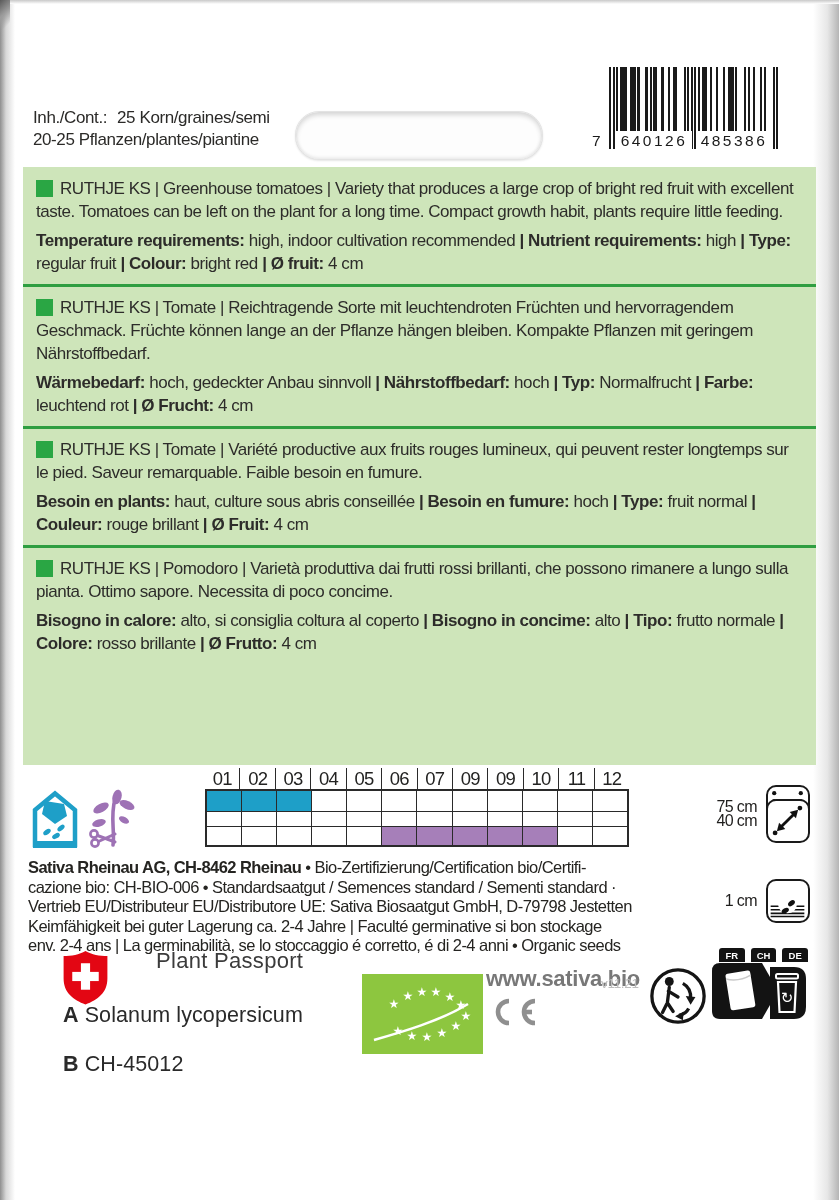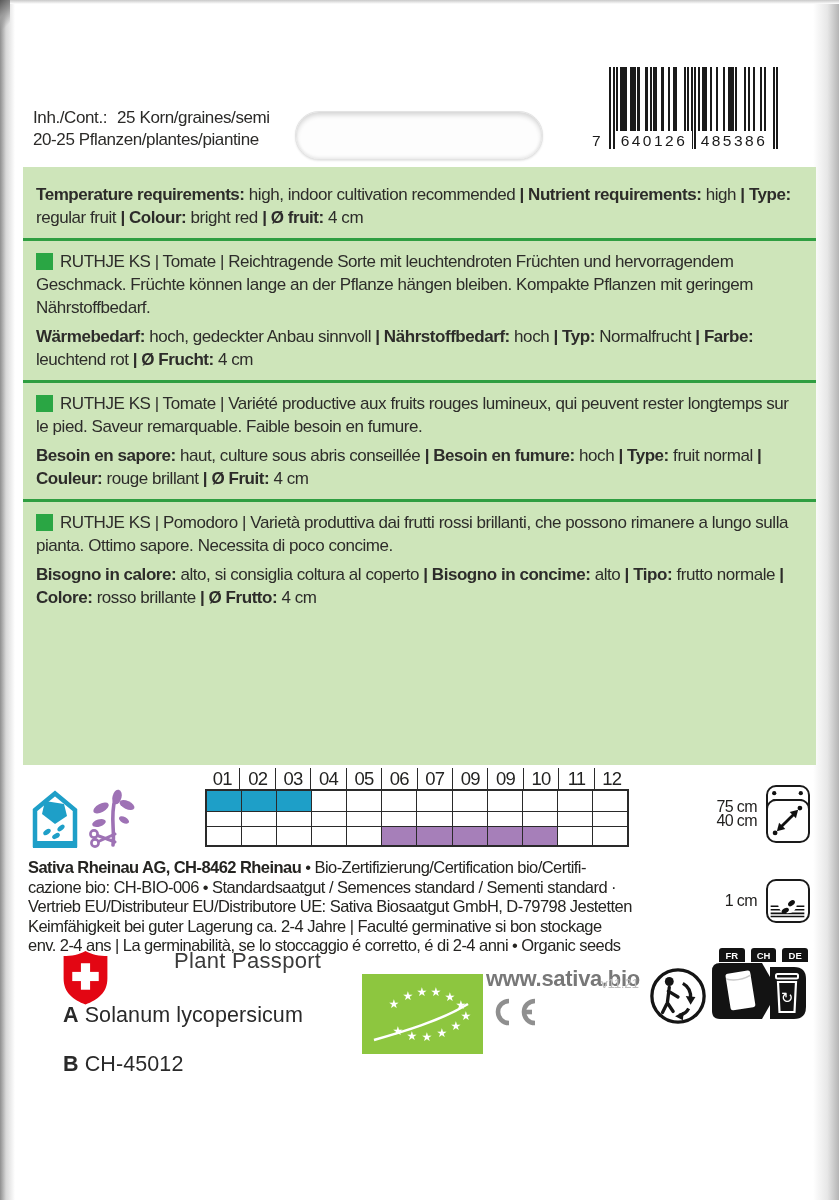--- a/index.html
+++ b/index.html
@@ -66,21 +66,21 @@
   .sp-box{width:44px;height:44px;border:2.5px solid #1a1a1a;border-radius:10px;box-sizing:border-box;
     background:#fff;flex:0 0 auto;}
 
   
   .company{position:absolute;left:28px;top:858px;width:640px;font-size:16.5px;line-height:19.5px;
     letter-spacing:-0.55px;color:#252421;white-space:nowrap;}
   .company strong{font-weight:700;}
 
   
   .swiss{position:absolute;left:62px;top:950px;}
-  .pp-title{position:absolute;left:174px;top:948px;font-size:22px;letter-spacing:0.3px;color:#3b3b3b;}
+  .pp-title{position:absolute;left:156px;top:948px;font-size:22px;letter-spacing:0.3px;color:#3b3b3b;}
   .species{position:absolute;left:63px;font-size:21.5px;letter-spacing:0.1px;color:#2a2a2a;}
   .species strong{font-weight:700;margin-right:6px;}
   .species-a{top:1003px;}
   .species-b{top:1052px;}
 
   
   .eu-logo{position:absolute;left:362px;top:974px;width:121px;height:80px;background:#8dc63f;}
   .website{position:absolute;left:486px;top:966px;font-size:22px;font-weight:700;color:#787878;
     letter-spacing:-0.3px;}
   .ce-mark{position:absolute;left:486px;top:997px;}
@@ -153,31 +153,32 @@
         <div class="bc-bar" style="left: 163.663px; width: 2.07895px; height: 82px;"></div>
         <div class="bc-bar" style="left: 167.221px; width: 2.07895px; height: 82px;"></div>
       </div>
     <div class="bc-num bc-first">7</div>
     <div class="bc-num bc-g1">640126</div>
     <div class="bc-num bc-g2">485386</div>
   </div>
 
   <div class="panel">
     <div class="section">
+      <div><span class="lang-square"></span><span>RUTHJE KS | Greenhouse tomatoes | Variety that produces a large crop of bright red fruit with excellent taste. Tomatoes can be left on the plant for a long time. Compact growth habit, plants require little feeding.</span></div>
       <div class="specs"><strong>Temperature requirements:</strong> high, indoor cultivation recommended <strong>| Nutrient requirements:</strong> high <strong>| Type:</strong> regular fruit <strong>| Colour:</strong> bright red <strong>| Ø fruit:</strong> 4 cm </div>
     </div>
     <hr class="divider">
     <div class="section">
       <div><span class="lang-square"></span><span>RUTHJE KS | Tomate | Reichtragende Sorte mit leuchtendroten Früchten und hervorragendem Geschmack. Früchte können lange an der Pflanze hängen bleiben. Kompakte Pflanzen mit geringem Nährstoffbedarf.</span></div>
       <div class="specs"><strong>Wärmebedarf:</strong> hoch, gedeckter Anbau sinnvoll <strong>| Nährstoffbedarf:</strong> hoch <strong>| Typ:</strong> Normalfrucht <strong>| Farbe:</strong> leuchtend rot <strong>| Ø Frucht:</strong> 4 cm </div>
     </div>
     <hr class="divider">
     <div class="section">
       <div><span class="lang-square"></span><span>RUTHJE KS | Tomate | Variété productive aux fruits rouges lumineux, qui peuvent rester longtemps sur le pied. Saveur remarquable. Faible besoin en fumure.</span></div>
-      <div class="specs"><strong>Besoin en sapore:</strong> haut, culture sous abris conseillée <strong>| Besoin en fumure:</strong> hoch <strong>| Type:</strong> fruit normal <strong>| Couleur:</strong> rouge brillant <strong>| Ø Fruit:</strong> 4 cm </div>
+      <div class="specs"><strong>Besoin en plants:</strong> haut, culture sous abris conseillée <strong>| Besoin en fumure:</strong> hoch <strong>| Type:</strong> fruit normal <strong>| Couleur:</strong> rouge brillant <strong>| Ø Fruit:</strong> 4 cm </div>
     </div>
     <hr class="divider">
     <div class="section">
       <div><span class="lang-square"></span><span>RUTHJE KS | Pomodoro | Varietà produttiva dai frutti rossi brillanti, che possono rimanere a lungo sulla pianta. Ottimo sapore. Necessita di poco concime.</span></div>
       <div class="specs"><strong>Bisogno in calore:</strong> alto, si consiglia coltura al coperto <strong>| Bisogno in concime:</strong> alto <strong>| Tipo:</strong> frutto normale <strong>| Colore:</strong> rosso brillante <strong>| Ø Frutto:</strong> 4 cm </div>
     </div>
   </div>
 
   <div class="cult-icons">
     <svg width="50" height="62" viewBox="0 0 50 62">

